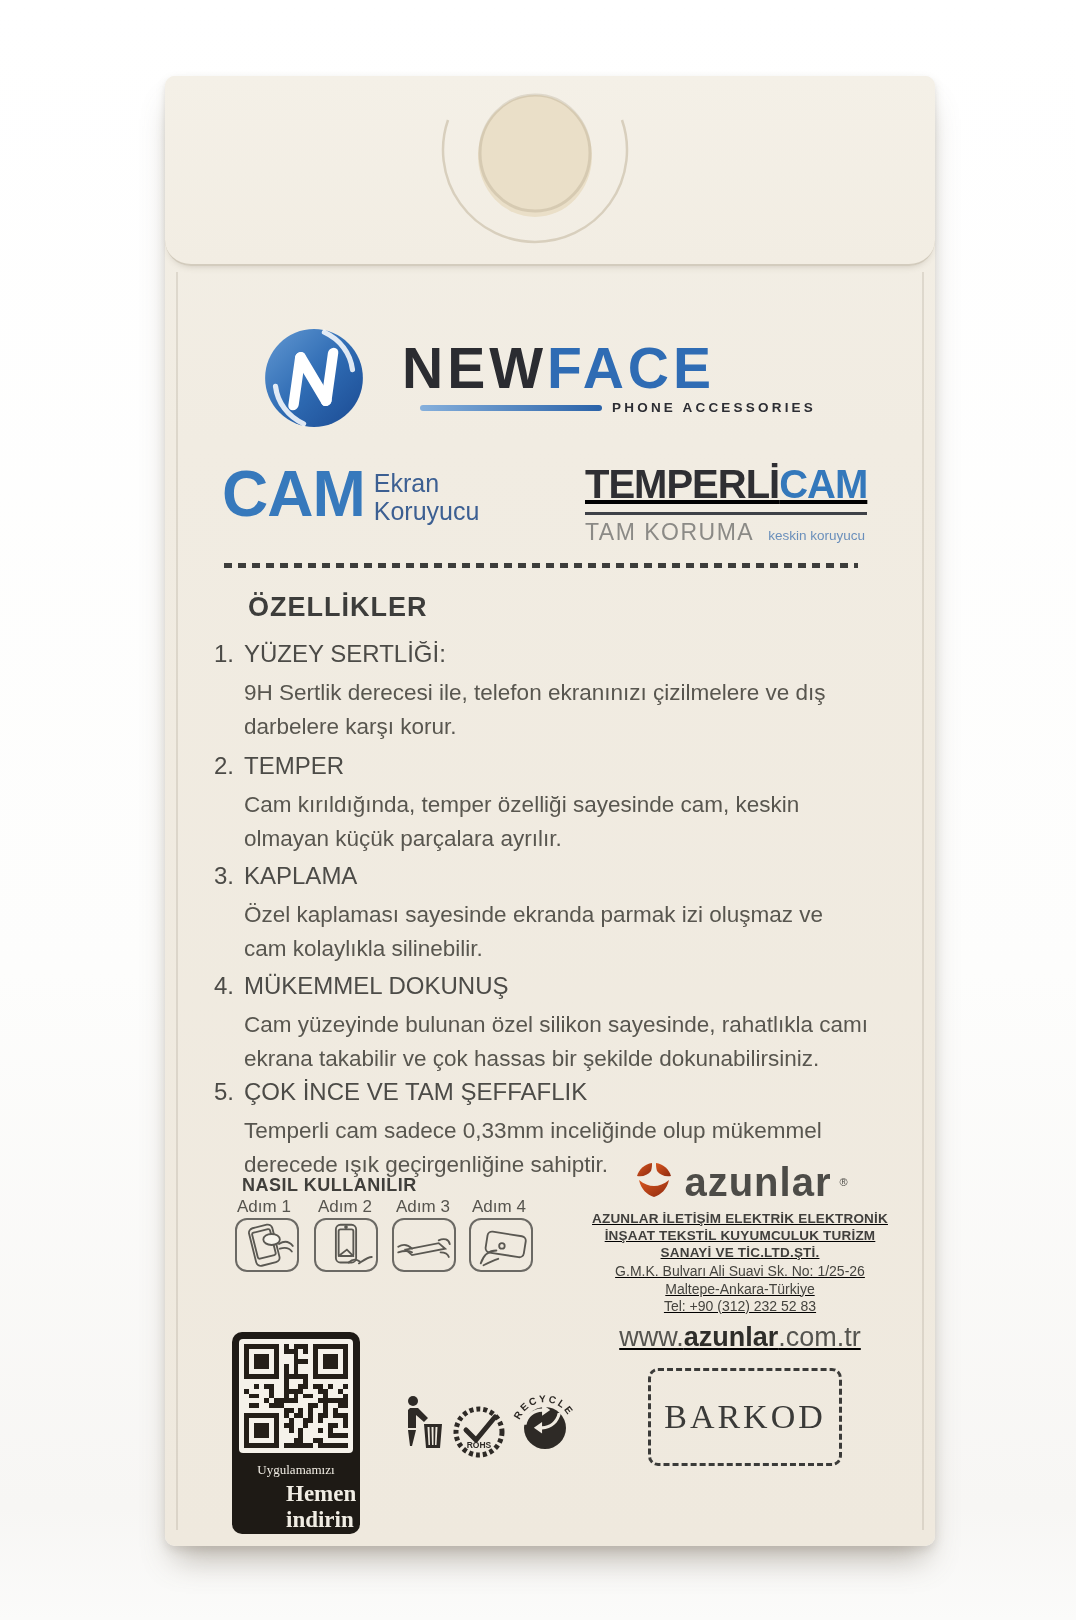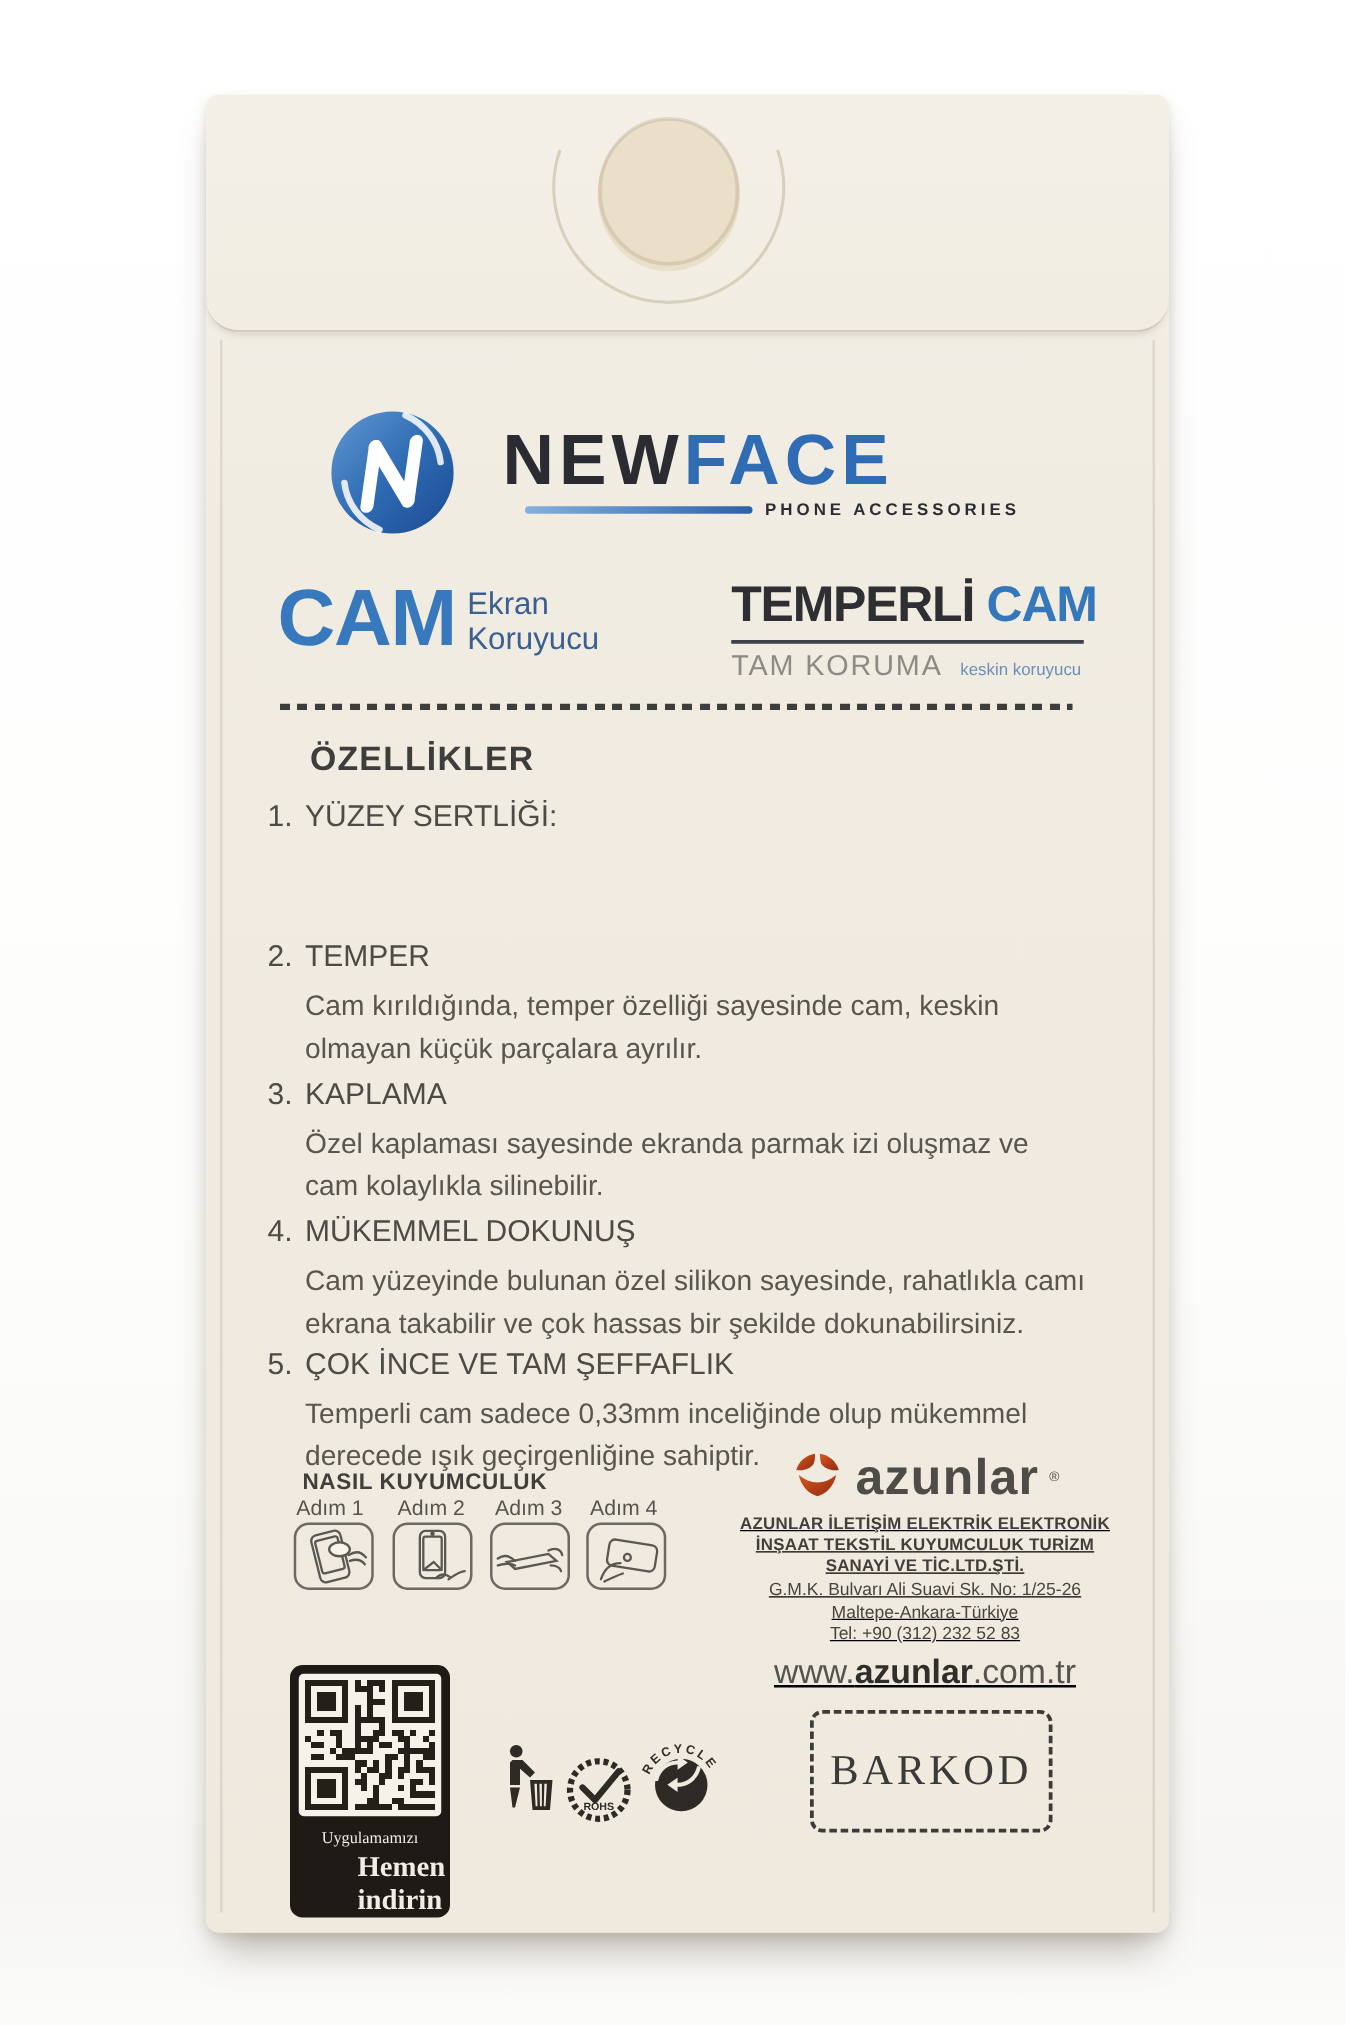--- a/index.html
+++ b/index.html
@@ -24,21 +24,21 @@
   .wordmark{font-size:57px;font-weight:700;letter-spacing:4px;line-height:1;}
   .wm-new{color:#2b2c31;} .wm-face{color:#2f6cb4;}
   .tagline-row{display:flex;align-items:center;width:396px;}
   .uline{height:6px;flex:1 1 auto;background:linear-gradient(90deg,#86b0dc,#2a62a8);
          border-radius:3px;margin-right:10px;}
   .tagline{font-size:13.5px;font-weight:700;letter-spacing:3.2px;color:#2c2d33;white-space:nowrap;}
   .prod-left{display:flex;}
   .cam-big{font-size:64px;font-weight:700;color:#3779bc;line-height:.88;letter-spacing:-1px;}
   .cam-sub{margin-left:9px;padding-top:4px;font-size:25px;font-weight:500;color:#3c5f92;line-height:1.1;}
   .prod-right{width:282px;}
-  .tc-row{display:flex;align-items:baseline;gap:10px;border-bottom:3px solid #3e4147;padding-bottom:5px;}
+  .tc-row{display:flex;align-items:baseline;gap:0;border-bottom:3px solid #3e4147;padding-bottom:5px;text-decoration:underline;}
   .tc-black{font-size:40px;font-weight:800;color:#2f2f33;letter-spacing:-1px;}
   .tc-blue{font-size:40px;font-weight:800;color:#3478bb;letter-spacing:-1px;}
   .tk-row{margin-top:4px;display:flex;align-items:baseline;gap:14px;}
   .tk-main{font-size:23px;color:#8b8a86;letter-spacing:1.5px;}
   .tk-small{font-size:13.5px;color:#6a8fbb;}
   .sep-dashed{height:4.5px;
        background:repeating-linear-gradient(90deg,#3d3d3b 0 8px,transparent 8px 14px);}
   .feat-heading{font-size:27px;font-weight:700;color:#3d3d3b;letter-spacing:1px;}
   .feat-title{font-size:24px;color:#4c4b47;display:flex;}
   .feat-num{width:30px;flex:0 0 auto;}
@@ -128,20 +128,21 @@
 
   <div class="abs sep-dashed" style="left:224px;top:563px;width:634px;"></div>
 
   <div class="abs feat-heading" style="left:248px;top:592px;">ÖZELLİKLER</div>
 
   <div class="abs" style="left:214px;top:640px;width:640px;">
     <div class="feat-title">
       <span class="feat-num">1.</span>
       <span>YÜZEY SERTLİĞİ:</span>
     </div>
+    <div class="feat-body" style="width:600px;">9H Sertlik derecesi ile, telefon ekranınızı çizilmelere ve dış darbelere karşı korur.</div>
   </div>
 
   <div class="abs" style="left:214px;top:752px;width:660px;">
     <div class="feat-title">
       <span class="feat-num">2.</span>
       <span>TEMPER</span>
     </div>
     <div class="feat-body" style="width:630px;">Cam kırıldığında, temper özelliği sayesinde cam, keskin olmayan küçük parçalara ayrılır.</div>
   </div>
 
@@ -162,21 +163,21 @@
   </div>
 
   <div class="abs" style="left:214px;top:1078px;width:660px;">
     <div class="feat-title">
       <span class="feat-num">5.</span>
       <span>ÇOK İNCE VE TAM ŞEFFAFLIK</span>
     </div>
     <div class="feat-body" style="width:610px;">Temperli cam sadece 0,33mm inceliğinde olup mükemmel derecede ışık geçirgenliğine sahiptir.</div>
   </div>
 
-  <div class="abs usage-heading" style="left:242px;top:1175px;">NASIL KUYUMCULUK</div>
+  <div class="abs usage-heading" style="left:242px;top:1175px;">NASIL KULLANILIR</div>
   <div class="abs step-label" style="left:237px;top:1197px;">Adım 1</div>
   <div class="abs step-label" style="left:318px;top:1197px;">Adım 2</div>
   <div class="abs step-label" style="left:396px;top:1197px;">Adım 3</div>
   <div class="abs step-label" style="left:472px;top:1197px;">Adım 4</div>
 
   <div class="step-box" style="left:235px;top:1218px;">
     <svg width="56" height="46" viewBox="0 0 60 50" stroke="#5a5852" stroke-width="2" fill="none" stroke-linecap="round">
       <g transform="rotate(-14 28 25)">
           <rect x="14" y="4" width="26" height="42" rx="5"></rect>
           <rect x="17" y="9" width="20" height="29" rx="2"></rect>

